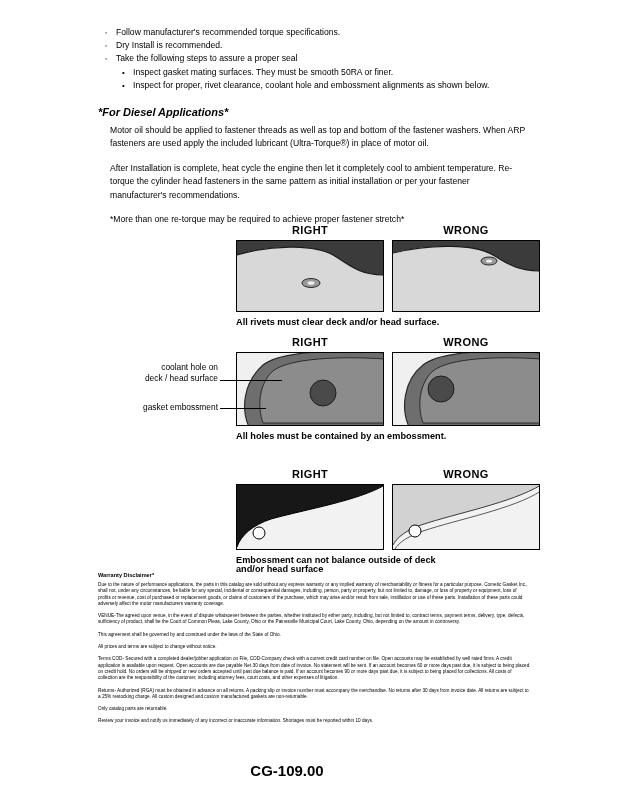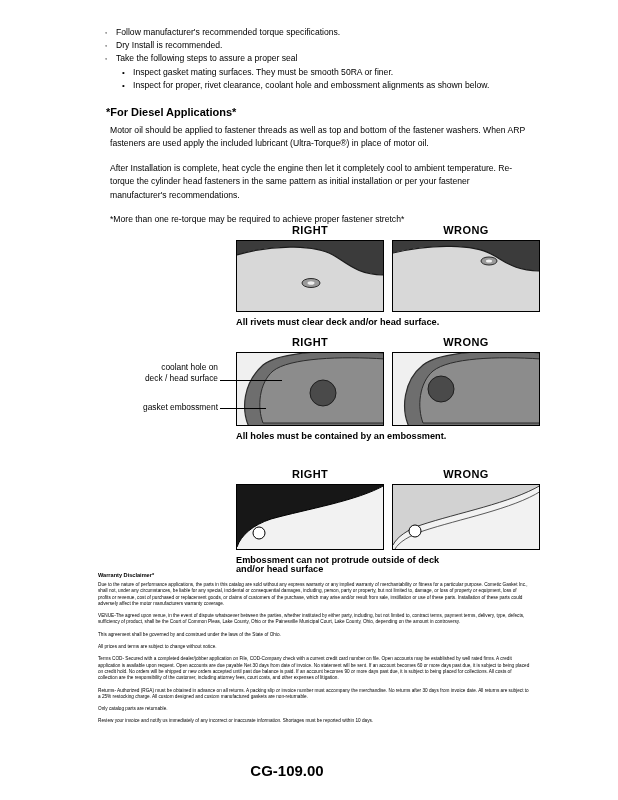--- a/index.html
+++ b/index.html
@@ -67,21 +67,22 @@
   .sublist li .marker {
     position: absolute;
     left: 2px;
     top: 0;
     font-size: 8px;
     line-height: 13.2px;
   }
   h2.subtitle {
     font-size: 11px;
     font-weight: bold;
-    margin: 14px 0 6px 8px;
+    margin: 14px 0 6px 0;
+    font-style: italic;
   }
   p.para {
     font-size: 8.6px;
     line-height: 13.4px;
     margin: 0 0 11px 12px;
   }
   p.para.tight { margin-bottom: 0; }
 
   
   .figures {
@@ -275,21 +276,21 @@
       <div class="panel" style="position:absolute;left:392px;top:16px;width:148px;height:66px;">
         <svg width="148" height="66" viewBox="0 0 148 66">
           <rect x="0" y="0" width="148" height="66" fill="#f2f2f2"></rect>
           <path d="M0 0 L148 0 C118 18 64 28 28 40 C14 45 4 52 0 60 Z" fill="#d2d2d2"></path>
           <path d="M148 0 C118 18 64 28 28 40 C14 45 4 52 0 60" fill="none" stroke="#3a3a3a" stroke-width="1"></path>
           <path d="M148 6 C120 24 66 34 30 46 C16 51 6 57 2 64" fill="none" stroke="#5a5a5a" stroke-width="1"></path>
           <circle cx="22" cy="46" r="6" fill="#ffffff" stroke="#000" stroke-width="1"></circle>
         </svg>
       </div>
 
-      <div class="caption" style="position:absolute;left:236px;top:84px;width:360px;">Embossment can not protrude outside of deck</div>
+      <div class="caption" style="position:absolute;left:236px;top:84px;width:360px;">Embossment can not balance outside of deck</div>
       <div class="caption" style="position:absolute;left:236px;top:96px;width:360px;margin-top:0;">and/or head surface</div>
     </div>
 
   </div>
 
   <div class="warranty">
     <h3>Warranty Disclaimer*</h3>
     <p>Due to the nature of performance applications, the parts in this catalog are sold without any express warranty or any implied warranty of merchantability or fitness for a particular purpose.  Cometic Gasket Inc., shall not, under any circumstances, be liable for any special, incidental or consequential damages, including, person, party or property, but not limited to, damage, or loss of property or equipment, loss of profits or revenue, cost of purchased or replacement goods, or claims of customers of the purchase, which may arise and/or result from sale, instillation or use of these parts.  Installation of these parts could adversely affect the motor manufacturers warranty coverage.</p>
     <p>VENUE-The agreed upon venue, in the event of dispute whatsoever between the parties, whether instituted by either party, including, but not limited to, contract terms, payment terms, delivery, type, defects, sufficiency of product, shall be the Court of Common Pleas, Lake County, Ohio or the Painesville Municipal Court, Lake County, Ohio, depending on the amount in controversy.</p>
     <p>This agreement shall be governed by and construed under the laws of the State of Ohio.</p>

